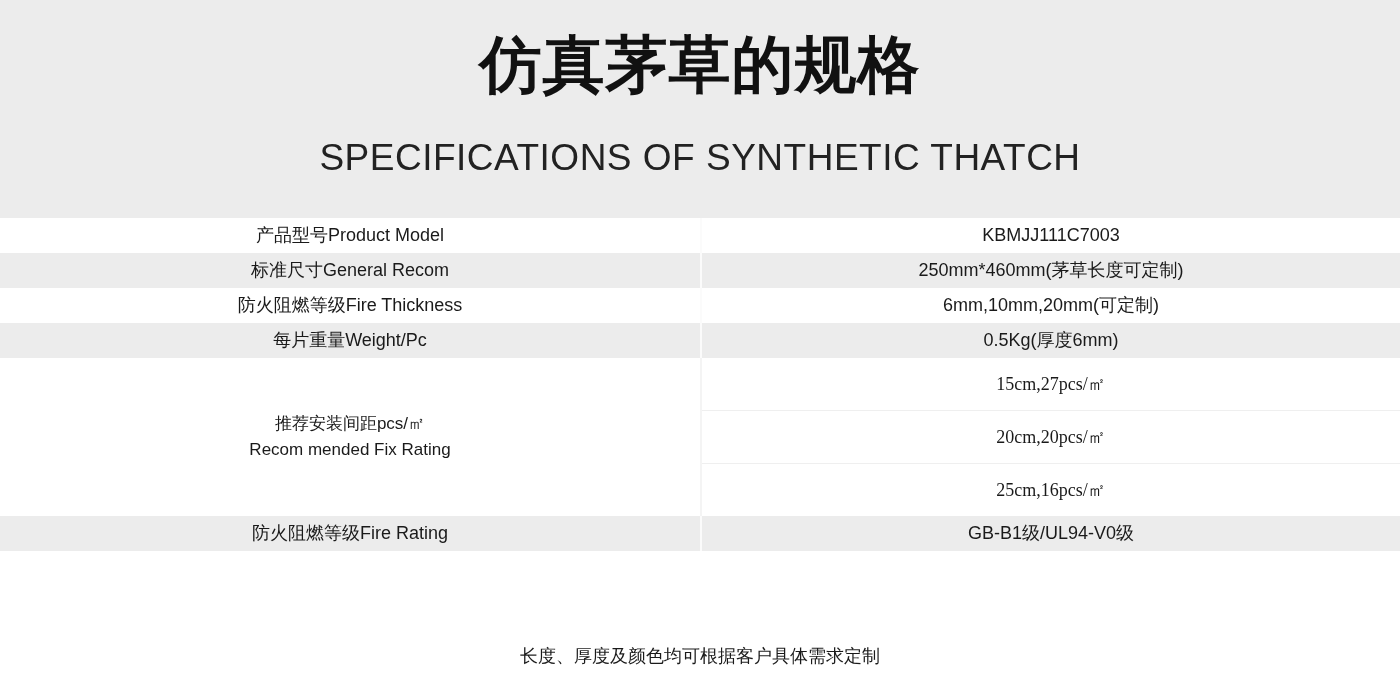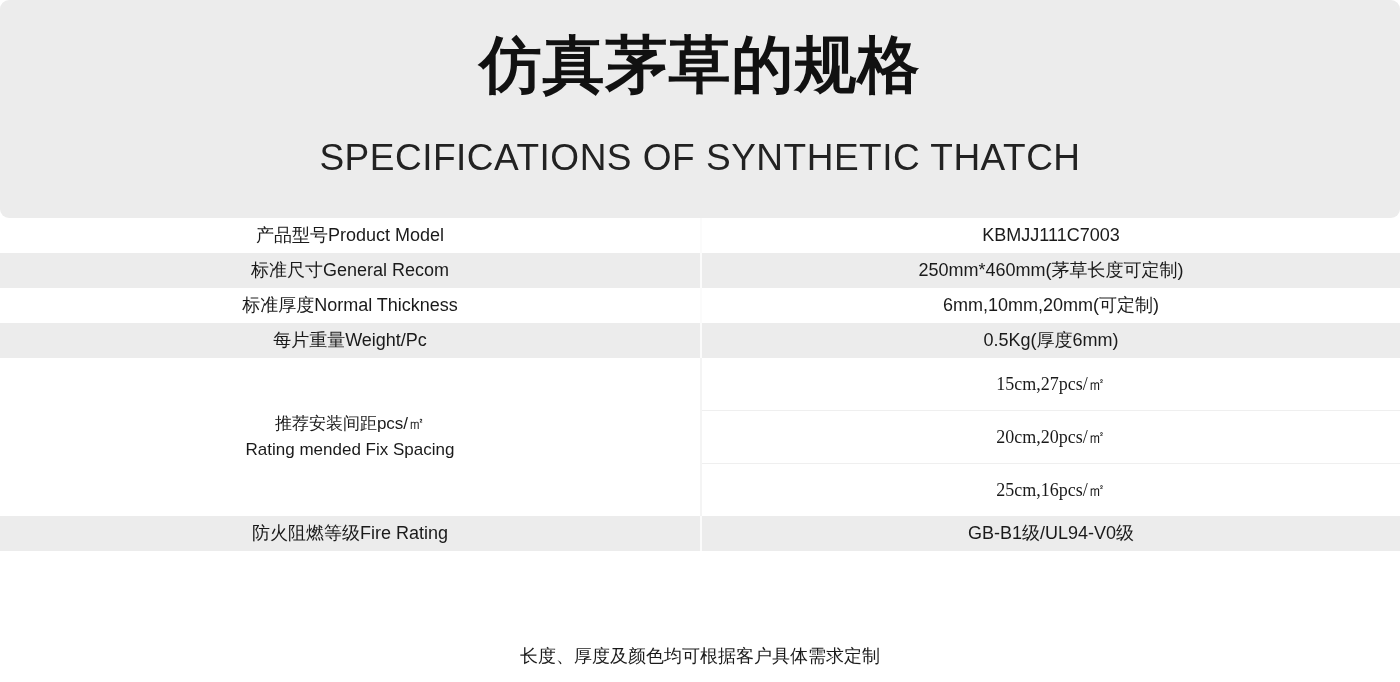--- a/index.html
+++ b/index.html
@@ -25,21 +25,20 @@
 
   
   .header-banner {
     position: absolute;
     left: 0;
     top: 0;
     width: 1400px;
     height: 218px;
     background: #ececec;
     box-sizing: border-box;
-    border-radius: 9px;
   }
   .header-title {
     position: absolute;
     left: 0;
     top: 32px;
     width: 1400px;
     text-align: center;
     font-size: 62px;
     font-weight: 700;
     line-height: 1.08;
@@ -178,34 +177,34 @@
       <div class="cell-label">产品型号Product Model</div>
       <div class="cell-value">KBMJJ111C7003</div>
     </div>
 
     <div class="spec-row shaded row-h">
       <div class="cell-label">标准尺寸General Recom</div>
       <div class="cell-value">250mm*460mm(茅草长度可定制)</div>
     </div>
 
     <div class="spec-row plain row-h">
-      <div class="cell-label">标准厚度Normal Thickness</div>
+      <div class="cell-label">防火阻燃等级Fire Thickness</div>
       <div class="cell-value">6mm,10mm,20mm(可定制)</div>
     </div>
 
     <div class="spec-row shaded row-h">
       <div class="cell-label">每片重量Weight/Pc</div>
       <div class="cell-value">0.5Kg(厚度6mm)</div>
     </div>
 
     <div class="spacing-row">
       <div class="spacing-label">
         <div>
           <span class="label-line">推荐安装间距pcs/㎡</span>
-          <span class="label-line">Rating mended Fix Spacing</span>
+          <span class="label-line">Recom mended Fix Rating</span>
         </div>
       </div>
       <div class="spacing-values">
         <div class="spacing-item">15cm,27pcs/㎡</div>
         <div class="spacing-item">20cm,20pcs/㎡</div>
         <div class="spacing-item">25cm,16pcs/㎡</div>
       </div>
     </div>
 
     <div class="spec-row shaded row-h">

